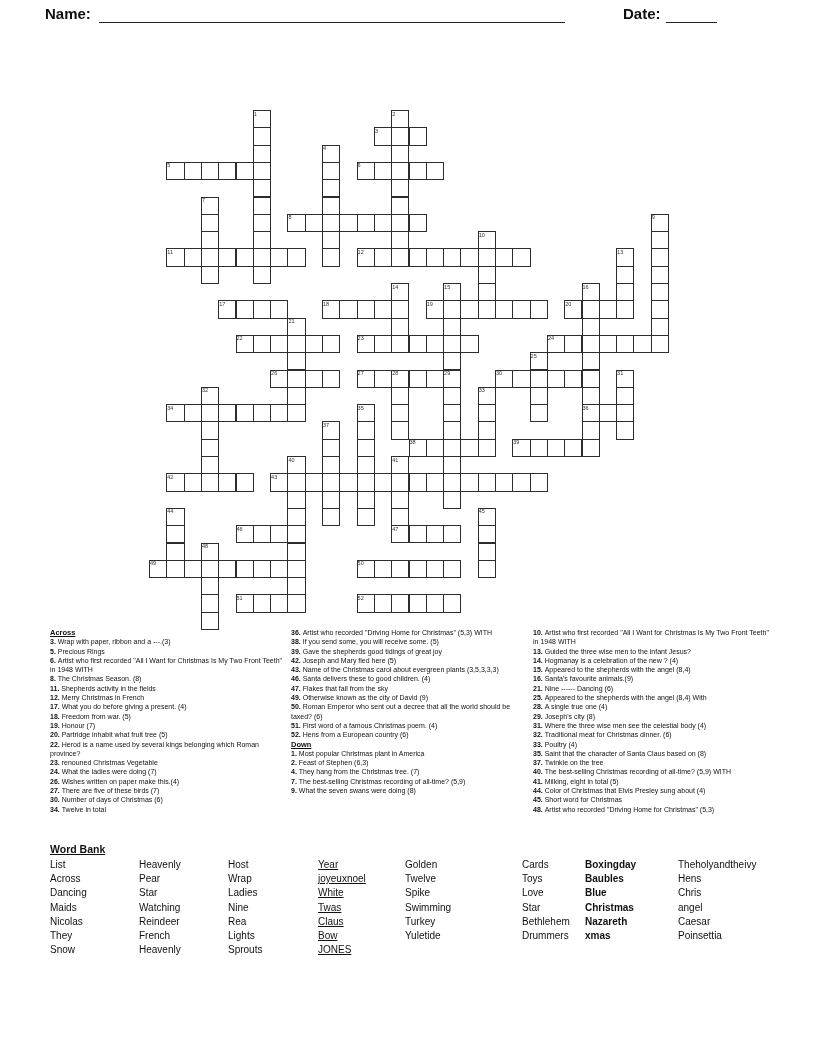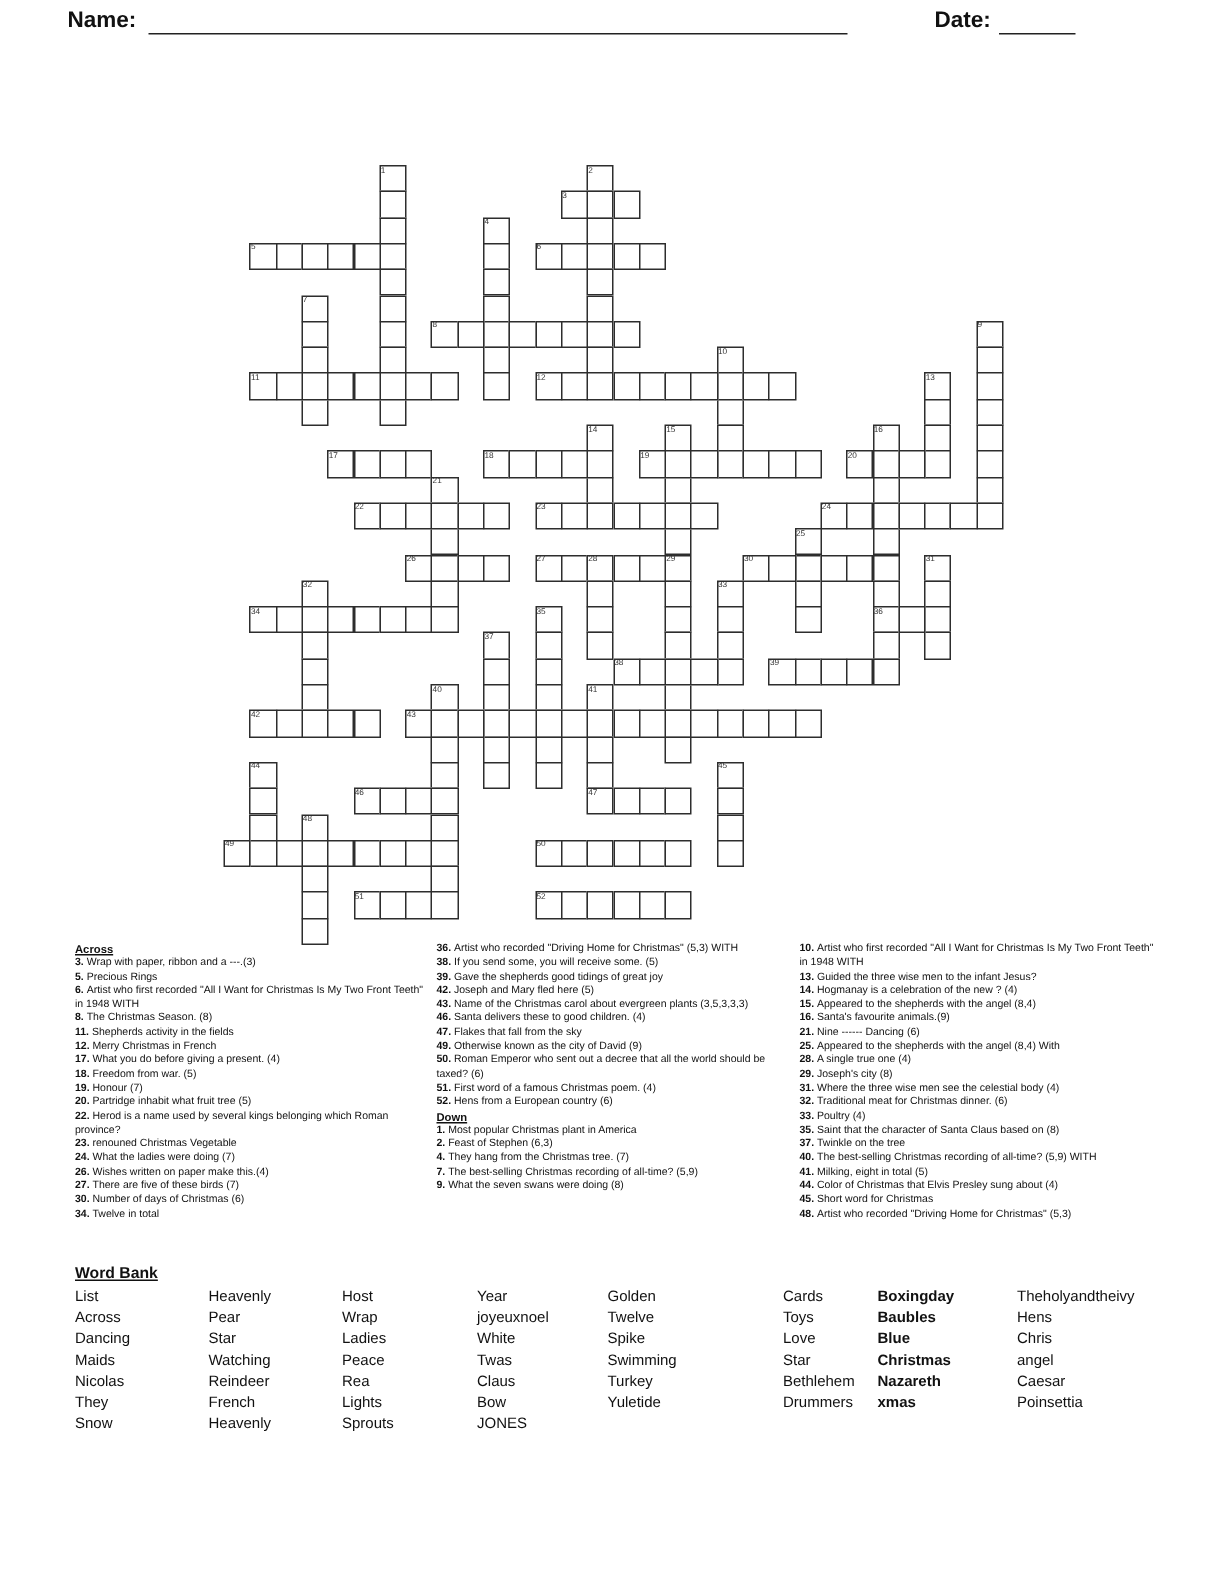--- a/index.html
+++ b/index.html
@@ -449,26 +449,26 @@
         <div>Star</div>
         <div>Watching</div>
         <div>Reindeer</div>
         <div>French</div>
         <div>Heavenly</div>
       </div>
       <div class="wb-col" style="left: 228px;">
         <div>Host</div>
         <div>Wrap</div>
         <div>Ladies</div>
-        <div>Peace</div>
+        <div>Nine</div>
         <div>Rea</div>
         <div>Lights</div>
         <div>Sprouts</div>
       </div>
-      <div class="wb-col" style="left: 318px;">
+      <div class="wb-col" style="left: 318px; text-decoration: underline;">
         <div>Year</div>
         <div>joyeuxnoel</div>
         <div>White</div>
         <div>Twas</div>
         <div>Claus</div>
         <div>Bow</div>
         <div>JONES</div>
       </div>
       <div class="wb-col" style="left: 405px;">
         <div>Golden</div>

